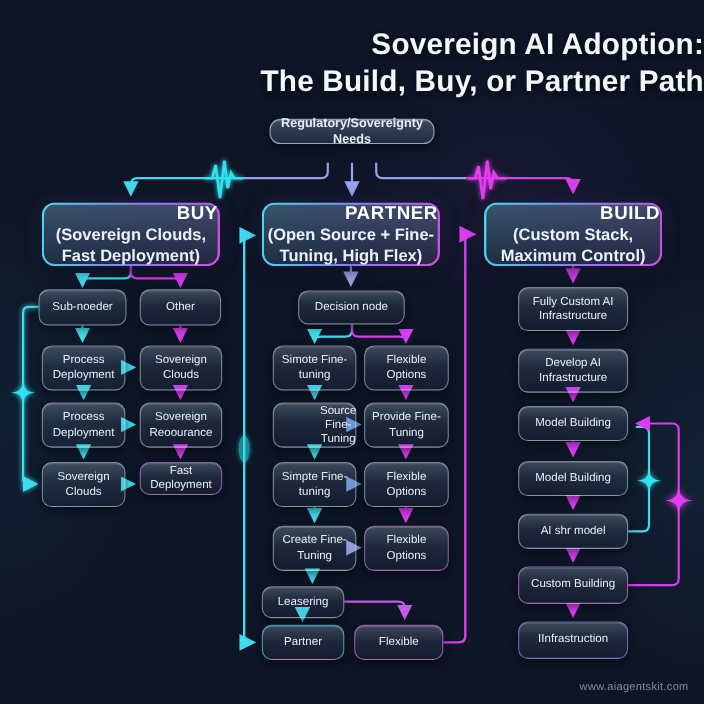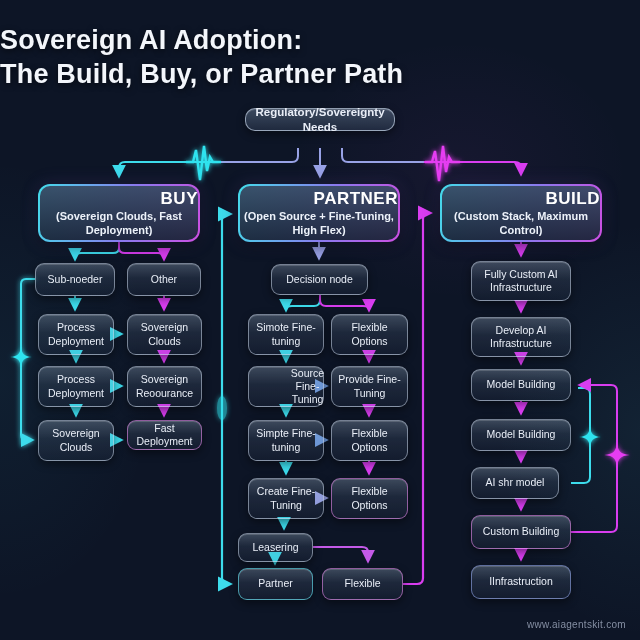--- a/index.html
+++ b/index.html
@@ -7,21 +7,21 @@
     width:640px;height:640px;position:relative;overflow:hidden;
     font-family:"Liberation Sans",sans-serif;
     background:
       radial-gradient(220px 320px at 640px 430px, rgba(90,210,230,0.07), transparent 65%),
       radial-gradient(240px 340px at 0px 380px, rgba(60,200,225,0.06), transparent 65%),
       radial-gradient(260px 200px at 460px 170px, rgba(200,70,230,0.05), transparent 65%),
       #0d1526;
   }
   .stage{position:absolute;inset:0;}
   .title{
-    position:absolute;top:24px;left:0;width:640px;text-align:left;
+    position:absolute;top:24px;left:0;width:640px;text-align:right;
     color:#f3f6fb;font-weight:800;font-size:27px;line-height:1.25;letter-spacing:0.2px;
     text-shadow:0 2px 6px rgba(0,0,0,0.6);
   }
   .node{
     position:absolute;display:flex;align-items:center;justify-content:center;text-align:center;
     border-radius:9px;box-sizing:border-box;padding:2px 4px;
     background:linear-gradient(180deg, rgba(170,193,216,0.30) 0%, rgba(118,142,172,0.16) 45%, rgba(78,98,128,0.10) 100%);
     border:1px solid rgba(198,212,230,0.55);
     box-shadow:0 3px 8px rgba(0,0,0,0.45), inset 0 1px 0 rgba(255,255,255,0.16);
     color:#e9eef7;font-size:10.5px;line-height:1.25;font-weight:500;
@@ -33,21 +33,21 @@
   }
   .col-header{
     position:absolute;border-radius:12px;border:2px solid transparent;box-sizing:border-box;
     background:linear-gradient(180deg, rgba(56,74,100,0.94), rgba(26,36,56,0.94)) padding-box,
                linear-gradient(105deg, #43dcea, #8a7aee 55%, #cc4fe2) border-box;
     box-shadow:0 4px 14px rgba(0,0,0,0.5), 0 0 18px rgba(120,90,200,0.22);
     display:flex;flex-direction:column;align-items:flex-end;justify-content:center;
     color:#ffffff;text-align:center;
   }
   .h-title{font-size:17px;font-weight:800;letter-spacing:0.5px;}
-  .h-sub{font-size:11px;font-weight:600;margin-top:1px;line-height:1.25;color:#edf2fa;}
+  .h-sub{font-size:15px;font-weight:600;margin-top:1px;line-height:1.25;color:#edf2fa;}
   .tint-cyan{border-color:rgba(98,220,235,0.65);}
   .tint-pink{border-color:rgba(226,135,232,0.60);}
   .tint-blue{border-color:rgba(145,165,232,0.60);}
   .footer{
     position:absolute;right:14px;bottom:10px;color:#848ea2;font-size:10px;letter-spacing:0.3px;
   }
   svg.wires{position:absolute;inset:0;pointer-events:none;}
 </style>
 </head>
 <body>
@@ -235,21 +235,21 @@
     </div>
   <div class="node" style="left:471px;top:317px;width:100px;height:40px;">
     <span>Develop AI Infrastructure</span>
     </div>
   <div class="node" style="left:471px;top:369px;width:100px;height:32px;">
     <span>Model Building</span>
     </div>
   <div class="node" style="left:471px;top:419px;width:100px;height:32px;">
     <span>Model Building</span>
     </div>
-  <div class="node" style="left:471px;top:467px;width:88px;height:32px;">
+  <div class="node" style="left:471px;top:467px;width:100px;height:32px;">
     <span>AI shr model</span>
     </div>
   <div class="node tint-pink" style="left:471px;top:515px;width:100px;height:34px;">
     <span>Custom Building</span>
     </div>
   <div class="node tint-blue" style="left:471px;top:565px;width:100px;height:34px;">
     <span>IInfrastruction</span>
     </div>
 
   <div class="footer">www.aiagentskit.com</div>

